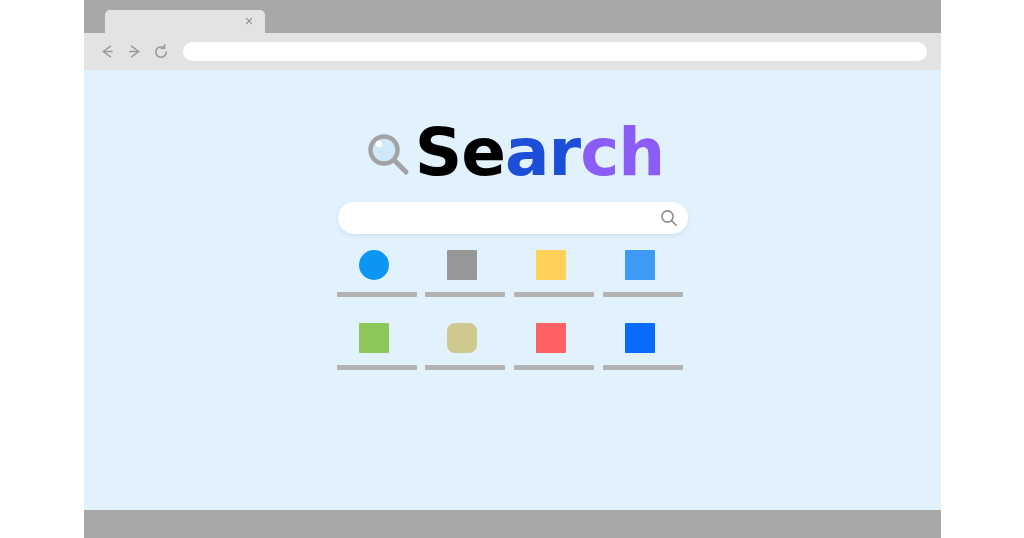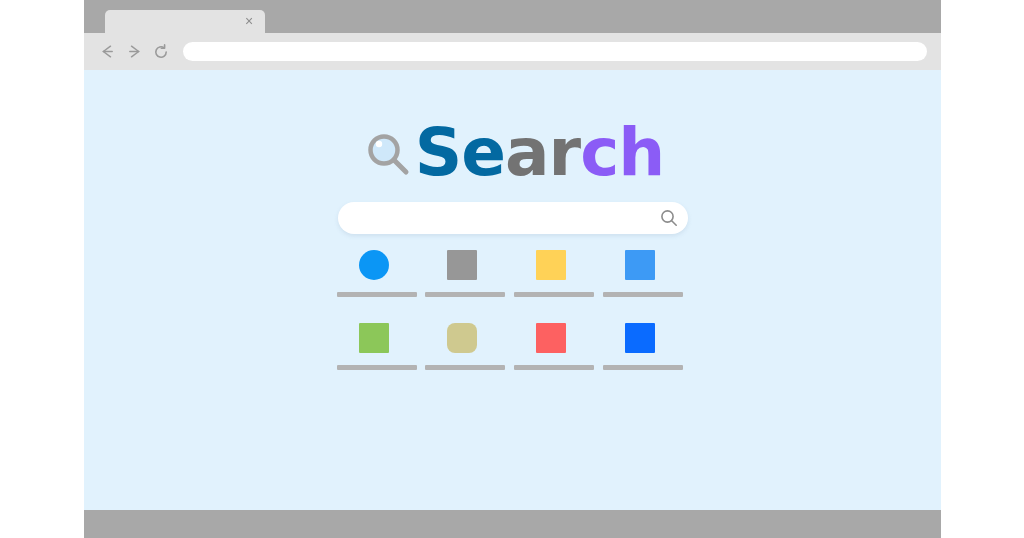--- a/index.html
+++ b/index.html
@@ -263,21 +263,21 @@
 
     <div id="logo-row">
       <div id="logo-magnifier">
         <svg width="52" height="52" viewBox="0 0 52 52" aria-hidden="true">
           <line x1="33" y1="33" x2="45" y2="45" stroke="#a3a3a3" stroke-width="5" stroke-linecap="round"></line>
           <circle cx="23" cy="23" r="13.5" fill="#cfe8fa" stroke="#a3a3a3" stroke-width="4.5"></circle>
           <circle cx="18" cy="17" r="3.2" fill="#ffffff"></circle>
         </svg>
       </div>
       <div id="logo-text">
-        <span style="color:#0369a1">Se</span><span style="color:#737373">ar</span><span style="color:#8b5cf6">ch</span>
+        <span style="color:#000000">Se</span><span style="color:#1d4ed8">ar</span><span style="color:#8b5cf6">ch</span>
       </div>
     </div>
 
     <div id="search-box">
       <input id="search-input" type="text" placeholder="" style="">
       <div id="search-submit-icon">
         <svg width="20" height="20" viewBox="0 0 20 20" aria-hidden="true">
           <circle cx="8.5" cy="8.5" r="5.6" fill="none" stroke="#8c8c8c" stroke-width="1.6"></circle>
           <line x1="12.7" y1="12.7" x2="17.2" y2="17.2" stroke="#8c8c8c" stroke-width="1.6" stroke-linecap="round"></line>
         </svg>

